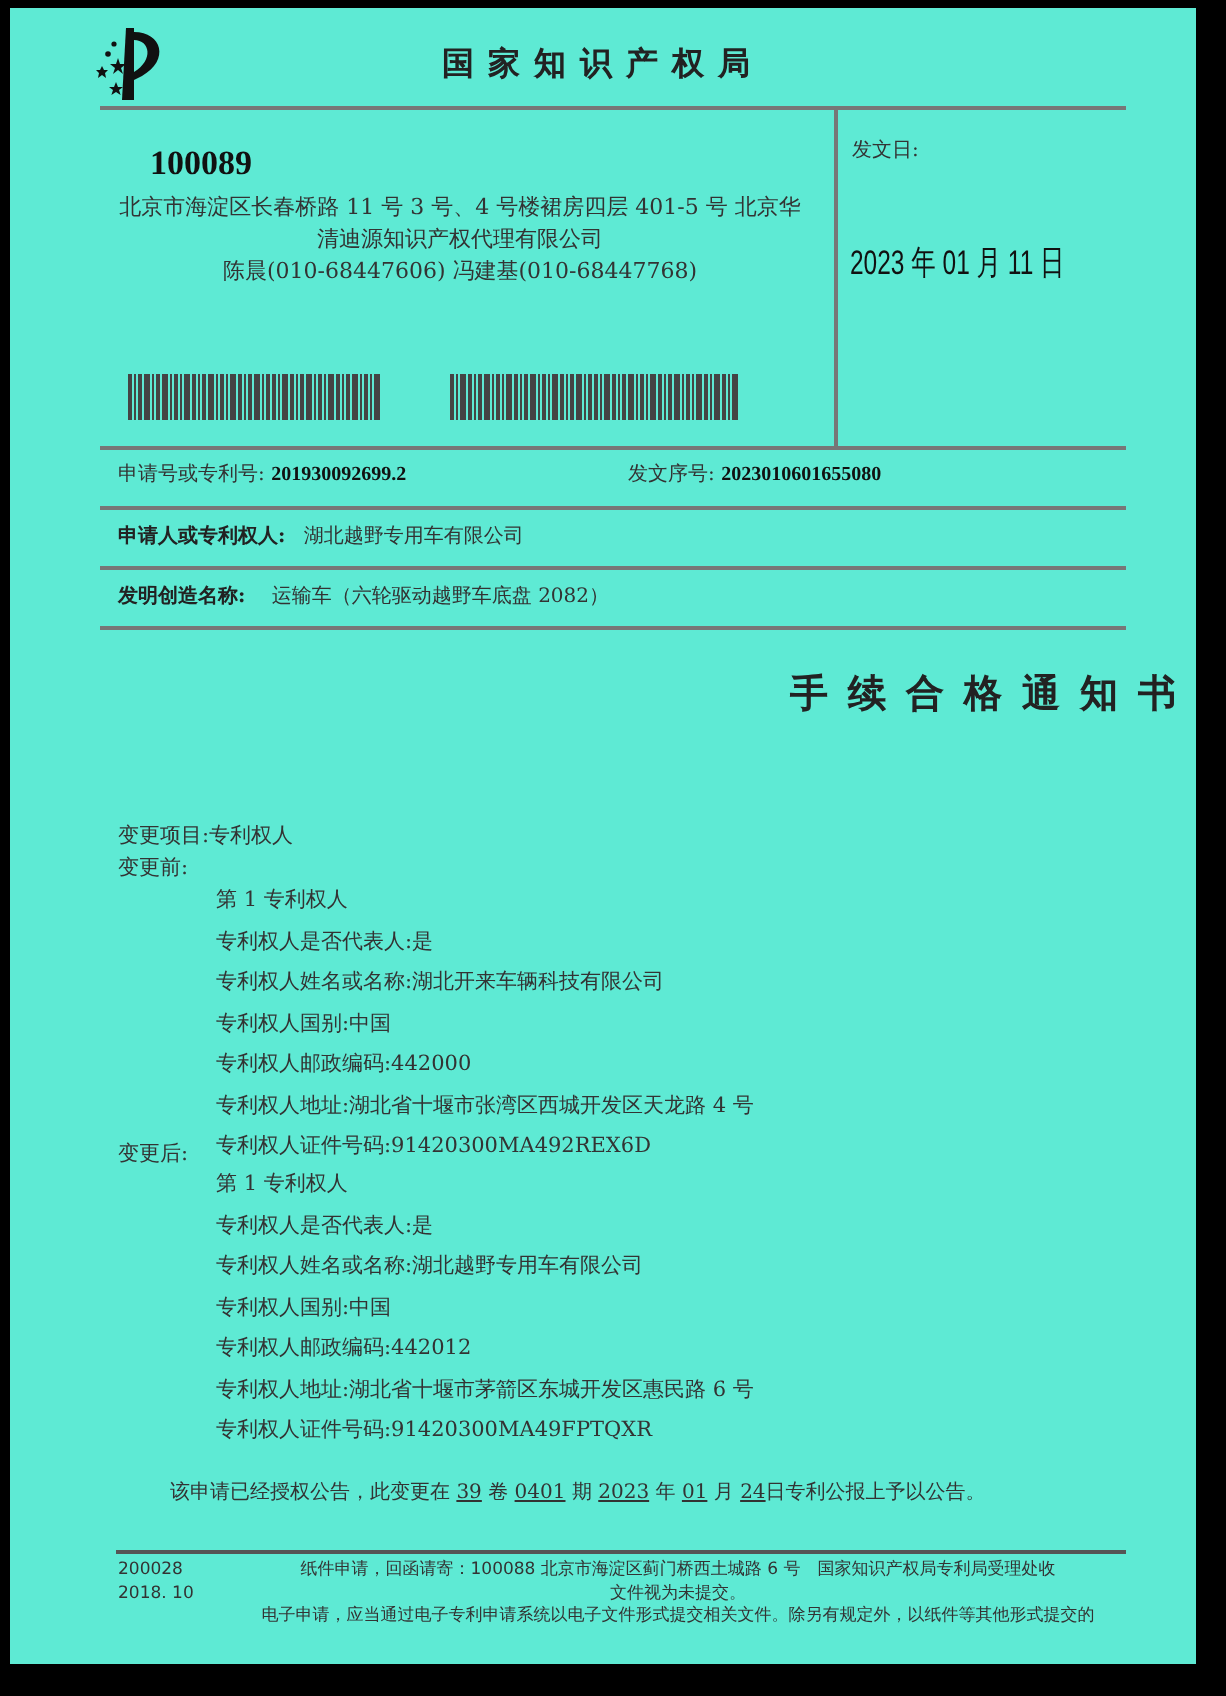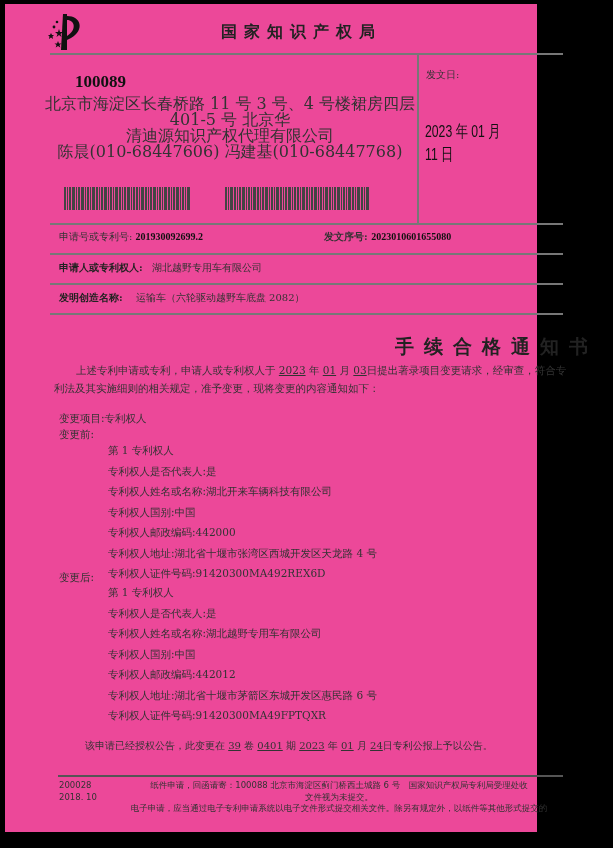--- a/index.html
+++ b/index.html
@@ -1,26 +1,26 @@
 <!DOCTYPE html>
 <html><head>
 <meta charset="utf-8">
 <style>
   html, body { margin:0; padding:0; }
   body { width:613px; height:848px; background:#000; position:relative; overflow:hidden;
          font-family:"DejaVu Serif","Liberation Serif",serif; color:#222; }
-  .page { position:absolute; left:5px; top:4px; width:532px; height:828px; background:#ec4899; }
+  .page { position:absolute; left:5px; top:4px; width:593px; height:828px; background:#5eead4; }
   .abs { position:absolute; }
   .logo { left:36px; top:8px; width:44px; height:40px; }
   .office-title { left:0; width:593px; top:18px; text-align:center; font-family:"DejaVu Sans","Liberation Sans",sans-serif;
                   font-size:16px; font-weight:bold; letter-spacing:7px; color:#222; }
   .hline { position:absolute; height:1.5px; background:#777; }
   .vline { position:absolute; width:1.5px; background:#777; }
   .postcode { left:70px; top:68px; font-size:17px; font-weight:bold; font-family:"Liberation Serif",serif; color:#111; }
-  .addr { left:30px; width:390px; text-align:center; font-size:16px; line-height:16px; top:92px; color:#333; }
+  .addr { left:30px; width:390px; text-align:center; font-size:11px; line-height:16px; top:92px; color:#333; }
   .issue-label { left:421px; top:64px; font-size:10px; color:#333; }
   .issue-date { left:420px; top:116px; font-family:"Liberation Sans",sans-serif; font-size:17px; color:#111;
                 transform:scaleX(0.72); transform-origin:left; letter-spacing:0px; }
   .barcode { top:183px; height:23px; display:flex; gap:1px; }
   .barcode span { display:block; height:23px; background:#444; }
   .row-text { font-size:10px; color:#333; }
   .row-text b { color:#111; font-family:"Liberation Serif",serif; }
   .notice-title { left:0; width:593px; top:330px; text-align:right; font-family:"DejaVu Sans","Liberation Sans",sans-serif;
                   font-size:19px; font-weight:bold; letter-spacing:10px; color:#222; }
   .para { left:49px; width:515px; top:357px; font-size:10.5px; line-height:18px; color:#333; text-indent:22px; }
@@ -156,41 +156,38 @@
       <span style="width:2px"></span>
       <span style="width:1px"></span>
       <span style="width:3px"></span>
   </div>
 
   <div class="hline" style="left:45px;top:219px;width:513px;"></div>
   <div class="abs row-text" style="left:54px;top:226px;">
     <span>申请号或专利号:</span>
     <b>201930092699.2</b>
   </div>
-  <div class="abs row-text" style="left:319px;top:226px;font-weight:bold;">
+  <div class="abs row-text" style="left:309px;top:226px;">
     <span>发文序号:</span>
     <b>2023010601655080</b>
   </div>
   <div class="hline" style="left:45px;top:249px;width:513px;"></div>
   <div class="abs row-text" style="left:54px;top:257px;">
     <span style="font-weight:bold;color:#222;">申请人或专利权人:</span>
     <span style="margin-left:6px;">湖北越野专用车有限公司</span>
   </div>
   <div class="hline" style="left:45px;top:279px;width:513px;"></div>
   <div class="abs row-text" style="left:54px;top:287px;">
     <span style="font-weight:bold;color:#222;">发明创造名称:</span>
     <span style="margin-left:10px;">运输车（六轮驱动越野车底盘 2082）</span>
   </div>
   <div class="hline" style="left:45px;top:309px;width:513px;"></div>
 
   <div class="abs notice-title">手续合格通知书</div>
 
-  <div class="abs para">
-    <span>上述专利申请或专利，申请人或专利权人于</span><span> </span><span class="u">2023</span><span> </span><span>年</span><span> </span><span class="u">01</span><span> </span><span>月</span><span> </span><span class="u">03</span><span>日提出著录项目变更请求，经审查，符合专利法及其实施细则的相关规定，准予变更，现将变更的内容通知如下：</span>
-  </div>
 
   <div class="abs item" style="left:54px;top:404px;">变更项目:专利权人</div>
   <div class="abs item" style="left:54px;top:420px;">变更前:</div>
 
   <div class="abs" style="left:103px;top:436px;">
     <div class="item">第 1 专利权人</div>
     <div class="item">专利权人是否代表人:是</div>
     <div class="item">专利权人姓名或名称:湖北开来车辆科技有限公司</div>
     <div class="item">专利权人国别:中国</div>
     <div class="item">专利权人邮政编码:442000</div>

